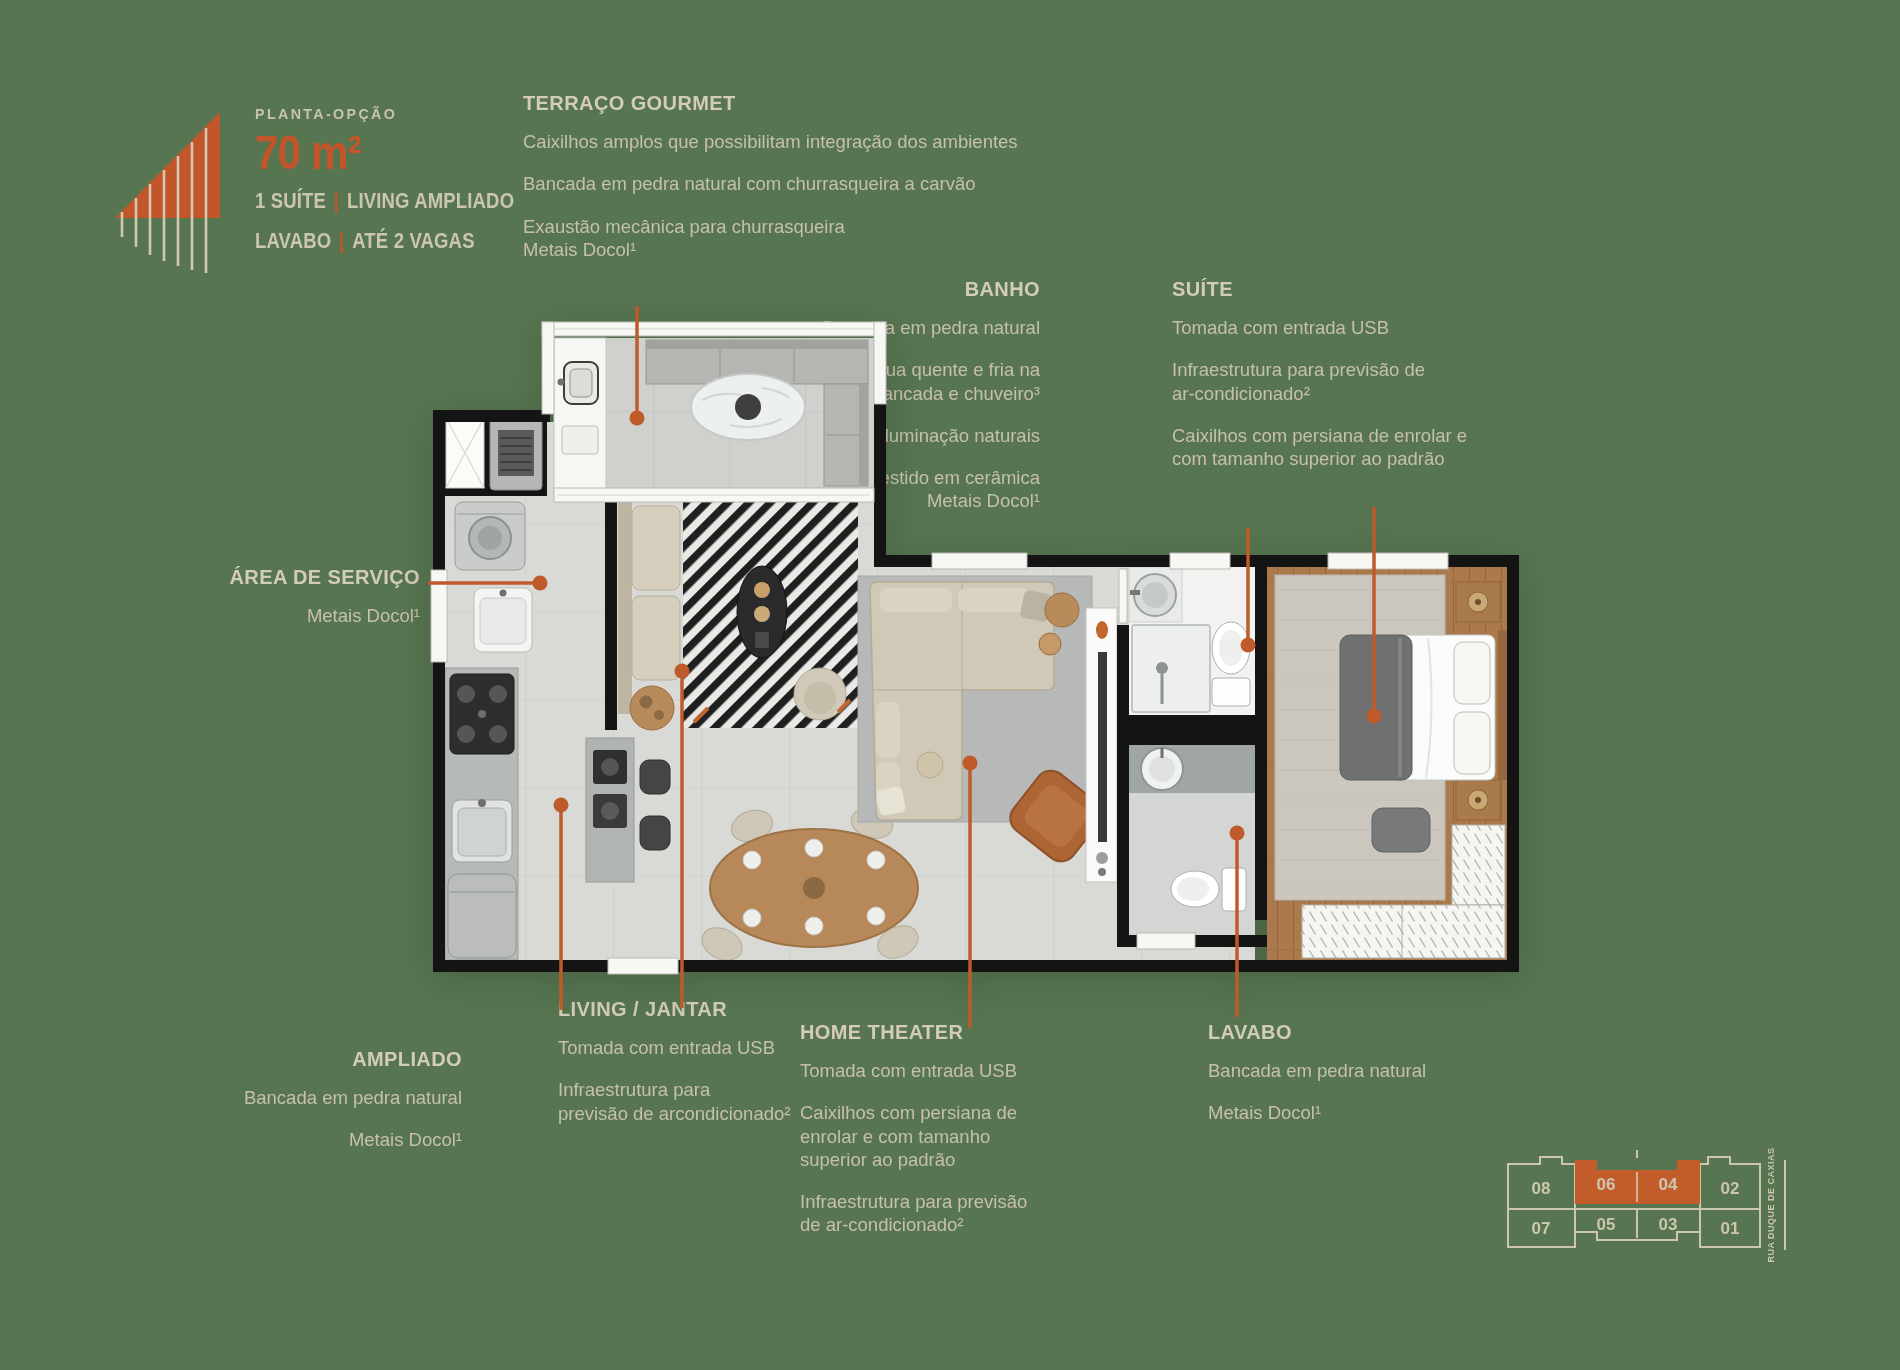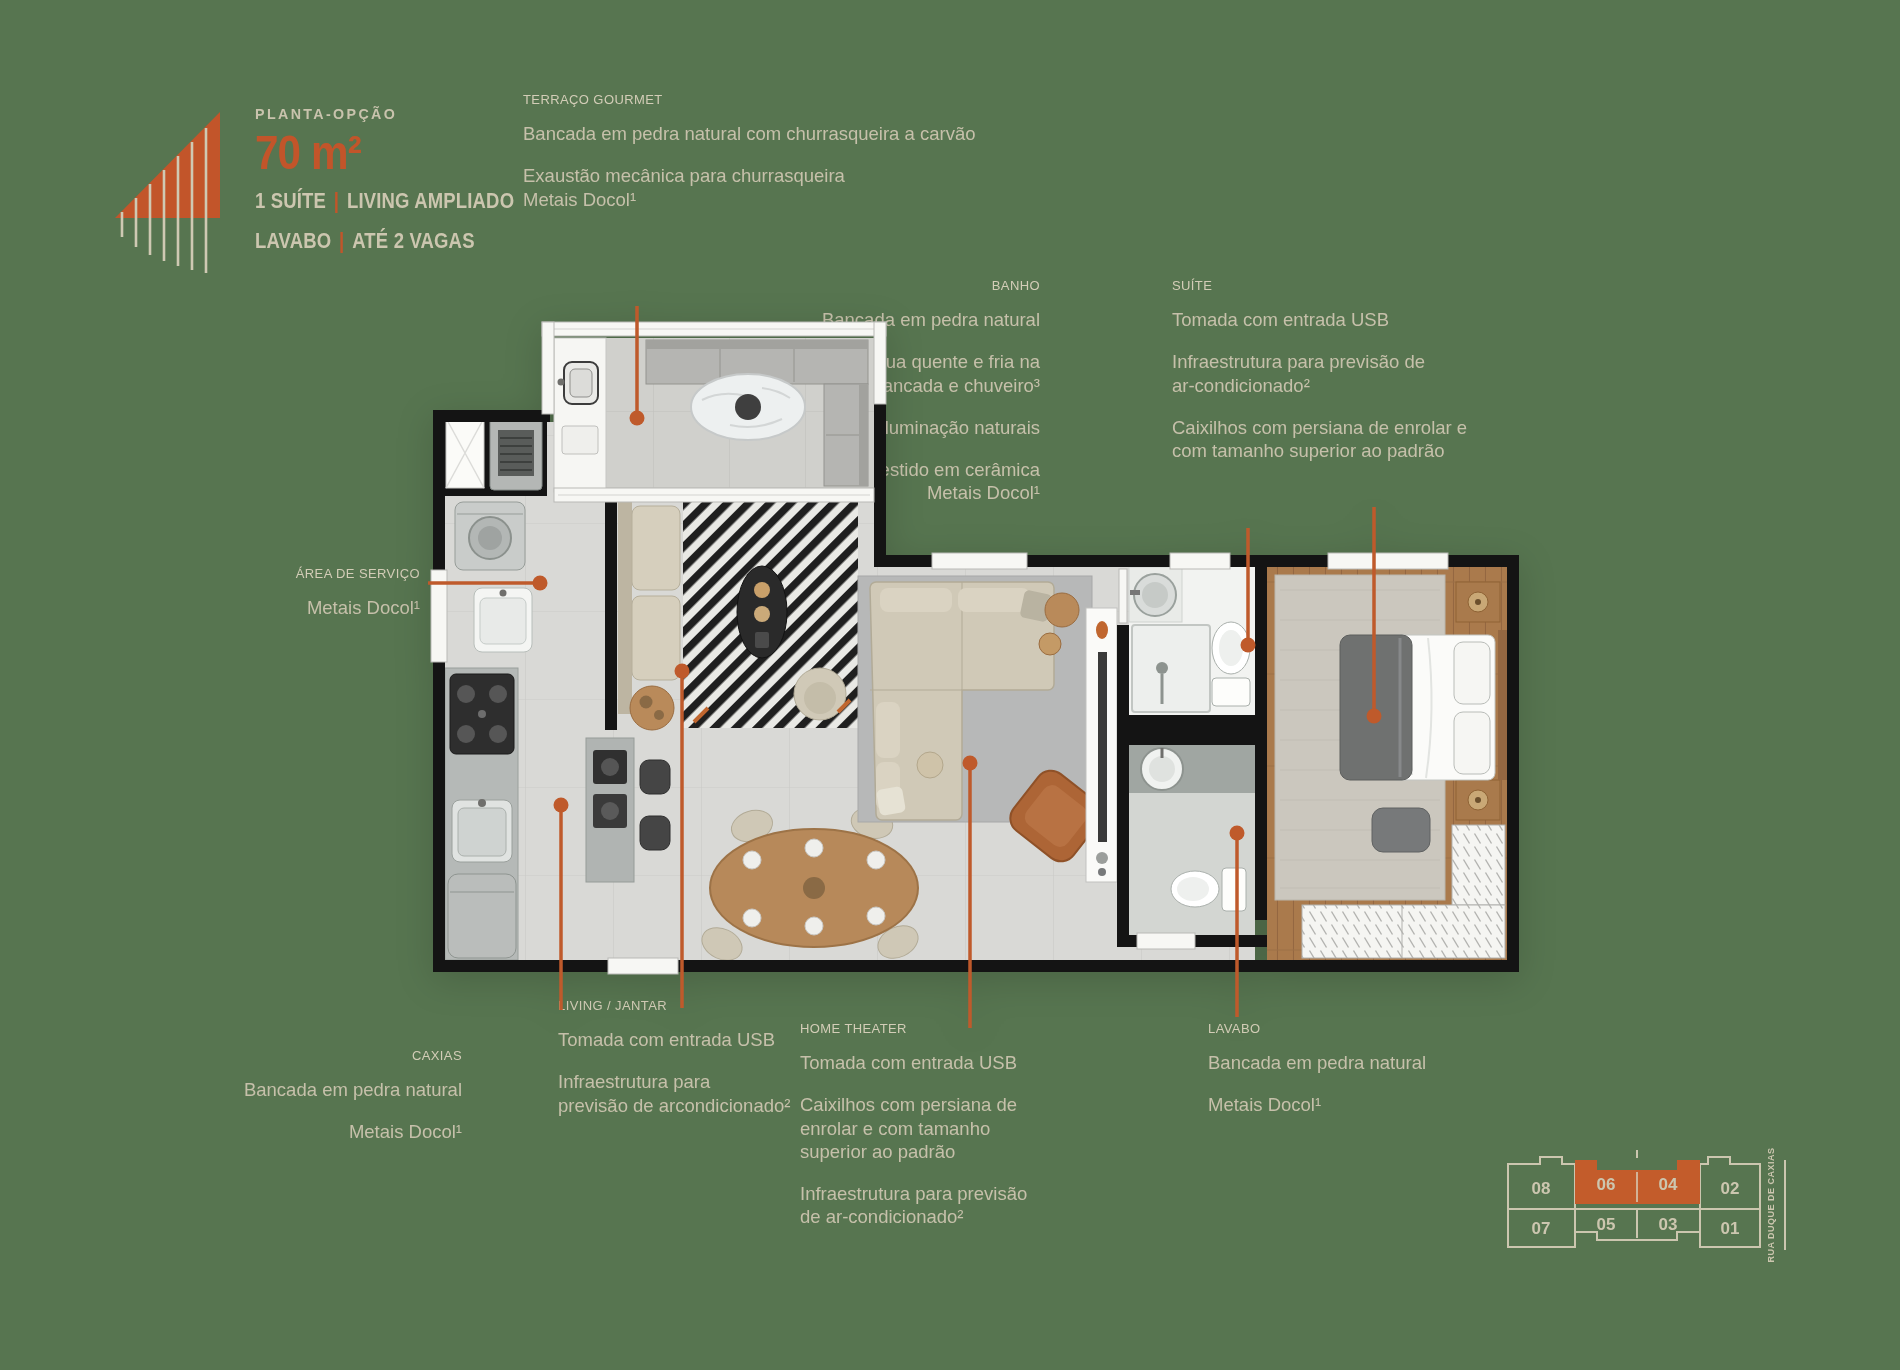--- a/index.html
+++ b/index.html
@@ -12,21 +12,21 @@
   .kicker{font-size:15px;font-weight:bold;letter-spacing:2.5px;color:#c9c3ad;
           display:inline-block;transform:scaleX(.95);transform-origin:left;}
   .area{font-size:48px;font-weight:bold;color:#c2552a;margin-top:6px;line-height:1;
         display:inline-block;transform:scaleX(.88);transform-origin:left;letter-spacing:-1px;}
   .feat{font-size:21.5px;font-weight:bold;color:#ccc6af;margin-top:9px;line-height:1.45;
         display:block;transform:scaleX(.86);transform-origin:left;letter-spacing:.2px;white-space:nowrap;}
   .feat .pipe{color:#c2552a;padding:0 9px;font-weight:bold;}
 
   
   .co{position:absolute;}
-  .co h3{font-size:13px;font-weight:normal;color:#d3cdb7;margin:0 0 15px 0;letter-spacing:.4px;}
+  .co h3{font-size:20px;font-weight:bold;color:#d3cdb7;margin:0 0 15px 0;letter-spacing:.4px;}
   .co p{font-size:18.5px;color:#c6c0aa;margin:0 0 19px 0;line-height:1.26;white-space:pre-line;}
   .co.right{text-align:right;}
 
   
   .keyplan{position:absolute;left:1495px;top:1142px;}
 
   .plan{position:absolute;left:350px;top:260px;filter:drop-shadow(0 8px 18px rgba(0,0,0,.15));}
 </style>
 </head>
 <body>
@@ -47,20 +47,21 @@
 </div>
 <div class="hdr-text">
   <span class="kicker">PLANTA-OPÇÃO</span><br>
   <span class="area">70 m²</span>
   <span class="feat"><span>1 SUÍTE</span><span class="pipe">|</span><span>LIVING AMPLIADO</span></span>
   <span class="feat"><span>LAVABO</span><span class="pipe">|</span><span>ATÉ 2 VAGAS</span></span>
 </div>
 
 <div class="co" style="left:523px;top:92px;width:540px">
   <h3>TERRAÇO GOURMET</h3>
+  <p>Caixilhos amplos que possibilitam integração dos ambientes</p>
   <p>Bancada em pedra natural com churrasqueira a carvão</p>
   <p>Exaustão mecânica para churrasqueira
 Metais Docol¹</p>
 </div>
 
 <div class="co right" style="right:860px;top:278px;width:420px">
   <h3>BANHO</h3>
   <p>Bancada em pedra natural</p>
   <p>Ponto de água quente e fria na
 bancada e chuveiro³</p>
@@ -77,21 +78,21 @@
   <p>Caixilhos com persiana de enrolar e
 com tamanho superior ao padrão</p>
 </div>
 
 <div class="co right" style="right:1480px;top:566px;width:320px">
   <h3>ÁREA DE SERVIÇO</h3>
   <p>Metais Docol¹</p>
 </div>
 
 <div class="co right" style="right:1438px;top:1048px;width:340px">
-  <h3>CAXIAS</h3>
+  <h3>AMPLIADO</h3>
   <p>Bancada em pedra natural</p>
   <p>Metais Docol¹</p>
 </div>
 
 <div class="co" style="left:558px;top:998px;width:290px">
   <h3>LIVING / JANTAR</h3>
   <p>Tomada com entrada USB</p>
   <p>Infraestrutura para
 previsão de arcondicionado²</p>
 </div>

